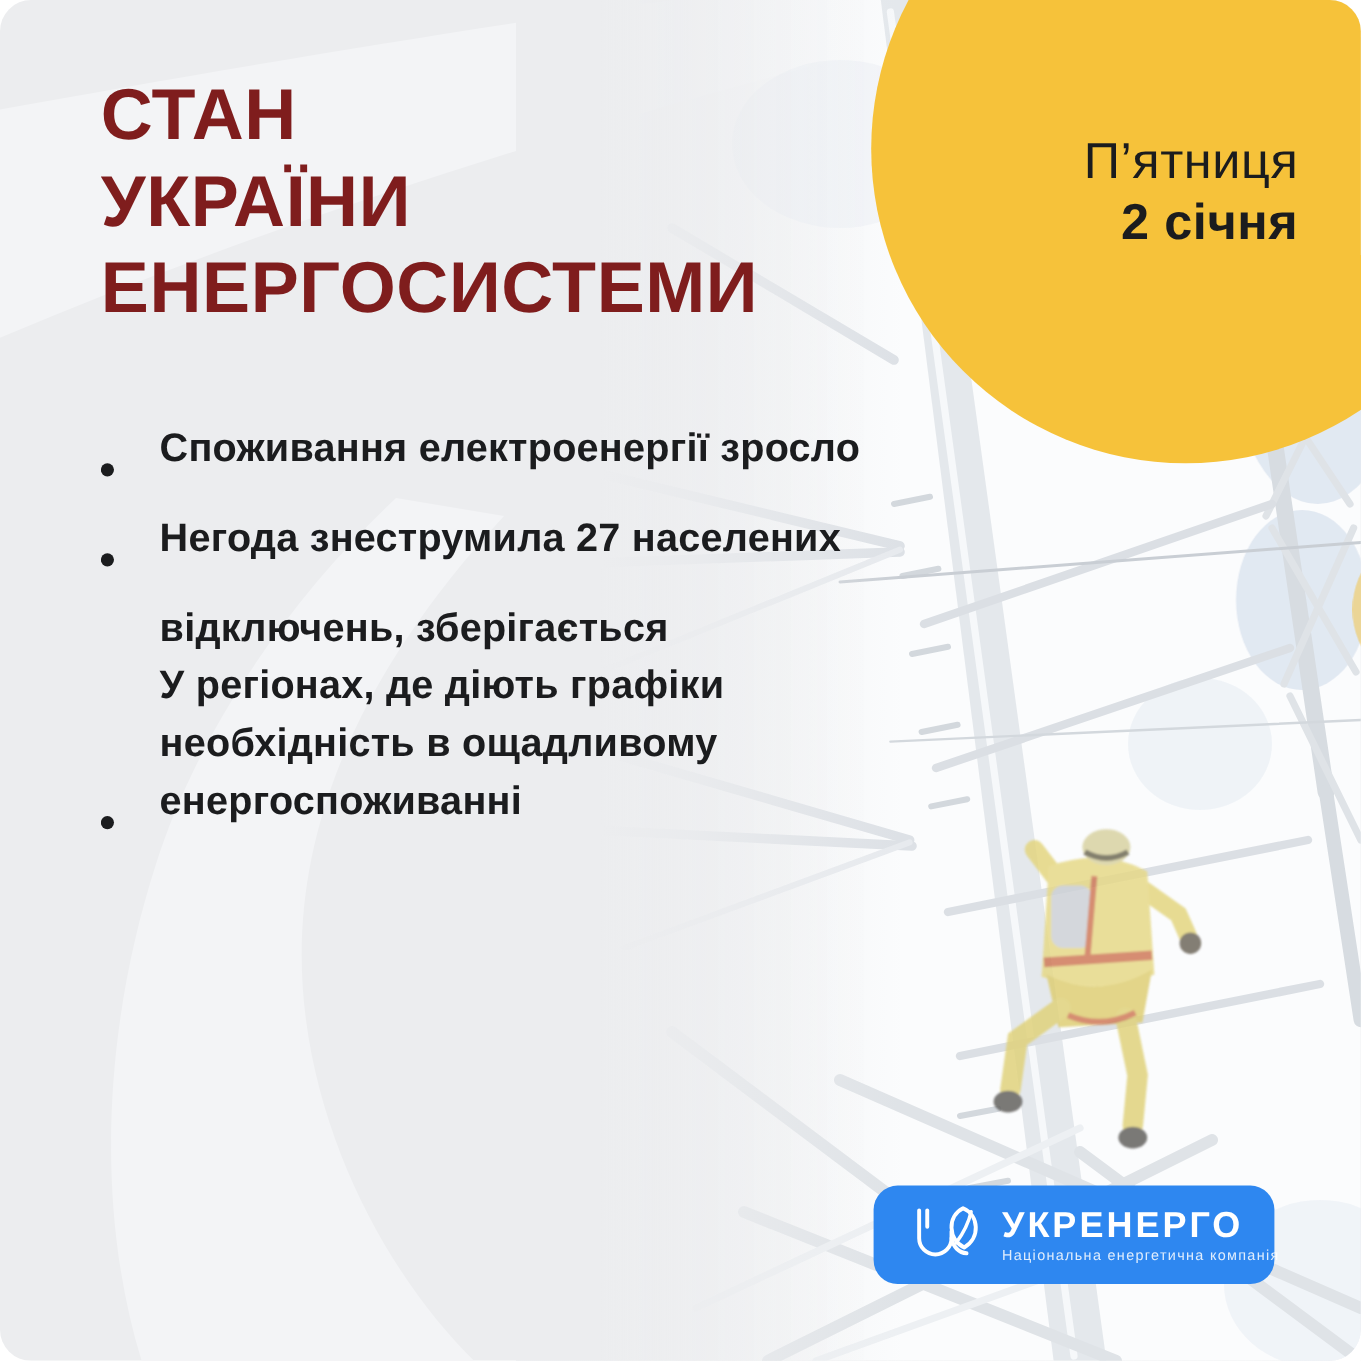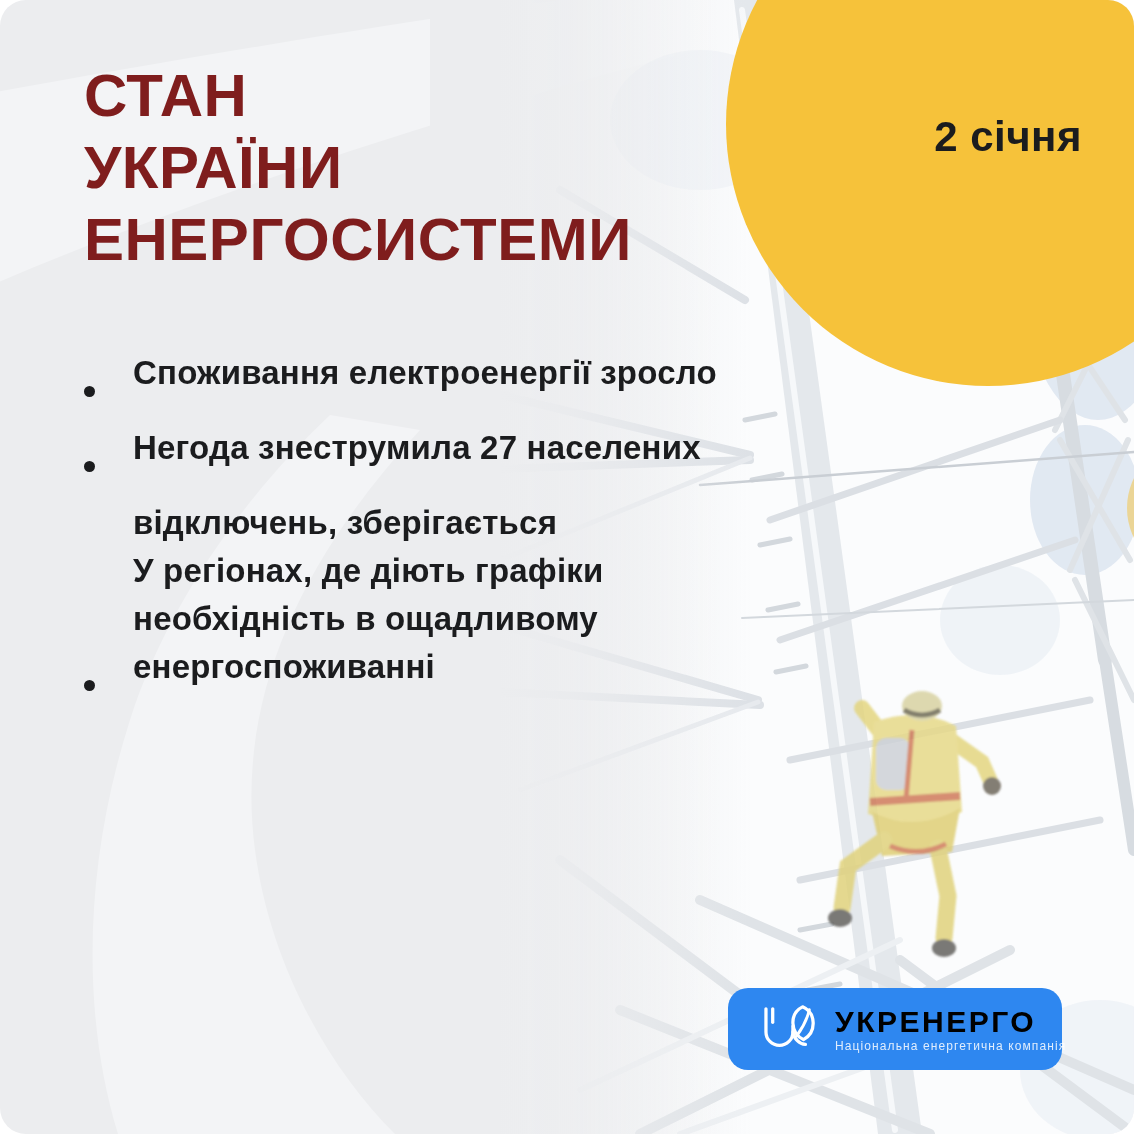--- a/index.html
+++ b/index.html
@@ -48,21 +48,21 @@
   }
   
   .logo-badge{
     position:absolute;left:728px;top:988px;width:334px;height:82px;
     background:#2E87F0;border-radius:20px;
     display:flex;align-items:center;padding-left:32px;
   }
   .logo-icon{flex:0 0 auto;width:62px;height:52px;}
   .logo-texts{margin-left:13px;display:flex;flex-direction:column;}
   .logo-brand{
-    color:#000000;font-weight:700;font-size:30px;line-height:30px;letter-spacing:2.5px;
+    color:#ffffff;font-weight:700;font-size:30px;line-height:30px;letter-spacing:2.5px;
   }
   .logo-tagline{
     color:rgba(255,255,255,.85);font-size:12px;line-height:11px;letter-spacing:1.1px;margin-top:4px;white-space:nowrap;
   }
 </style>
 </head>
 <body>
 
 <div id="canvas">
 
@@ -188,20 +188,21 @@
       <ellipse cx="944" cy="948" rx="12" ry="9" fill="#63625F"></ellipse>
 
       <path d="M 890 846 Q 918 858 946 844" stroke="#CF7A5A" stroke-width="5" fill="none"></path>
     </g>
   </svg>
 
   <div class="photo-fade"></div>
 
   <div class="date-circle"></div>
   <div class="date-block">
+    <div class="date-weekday">П’ятниця</div>
     <div class="date-day">2 січня</div>
   </div>
 
   <div class="title">
     <div>СТАН</div>
     <div>УКРАЇНИ</div>
     <div>ЕНЕРГОСИСТЕМИ</div>
   </div>
 
   <div class="bullets">

